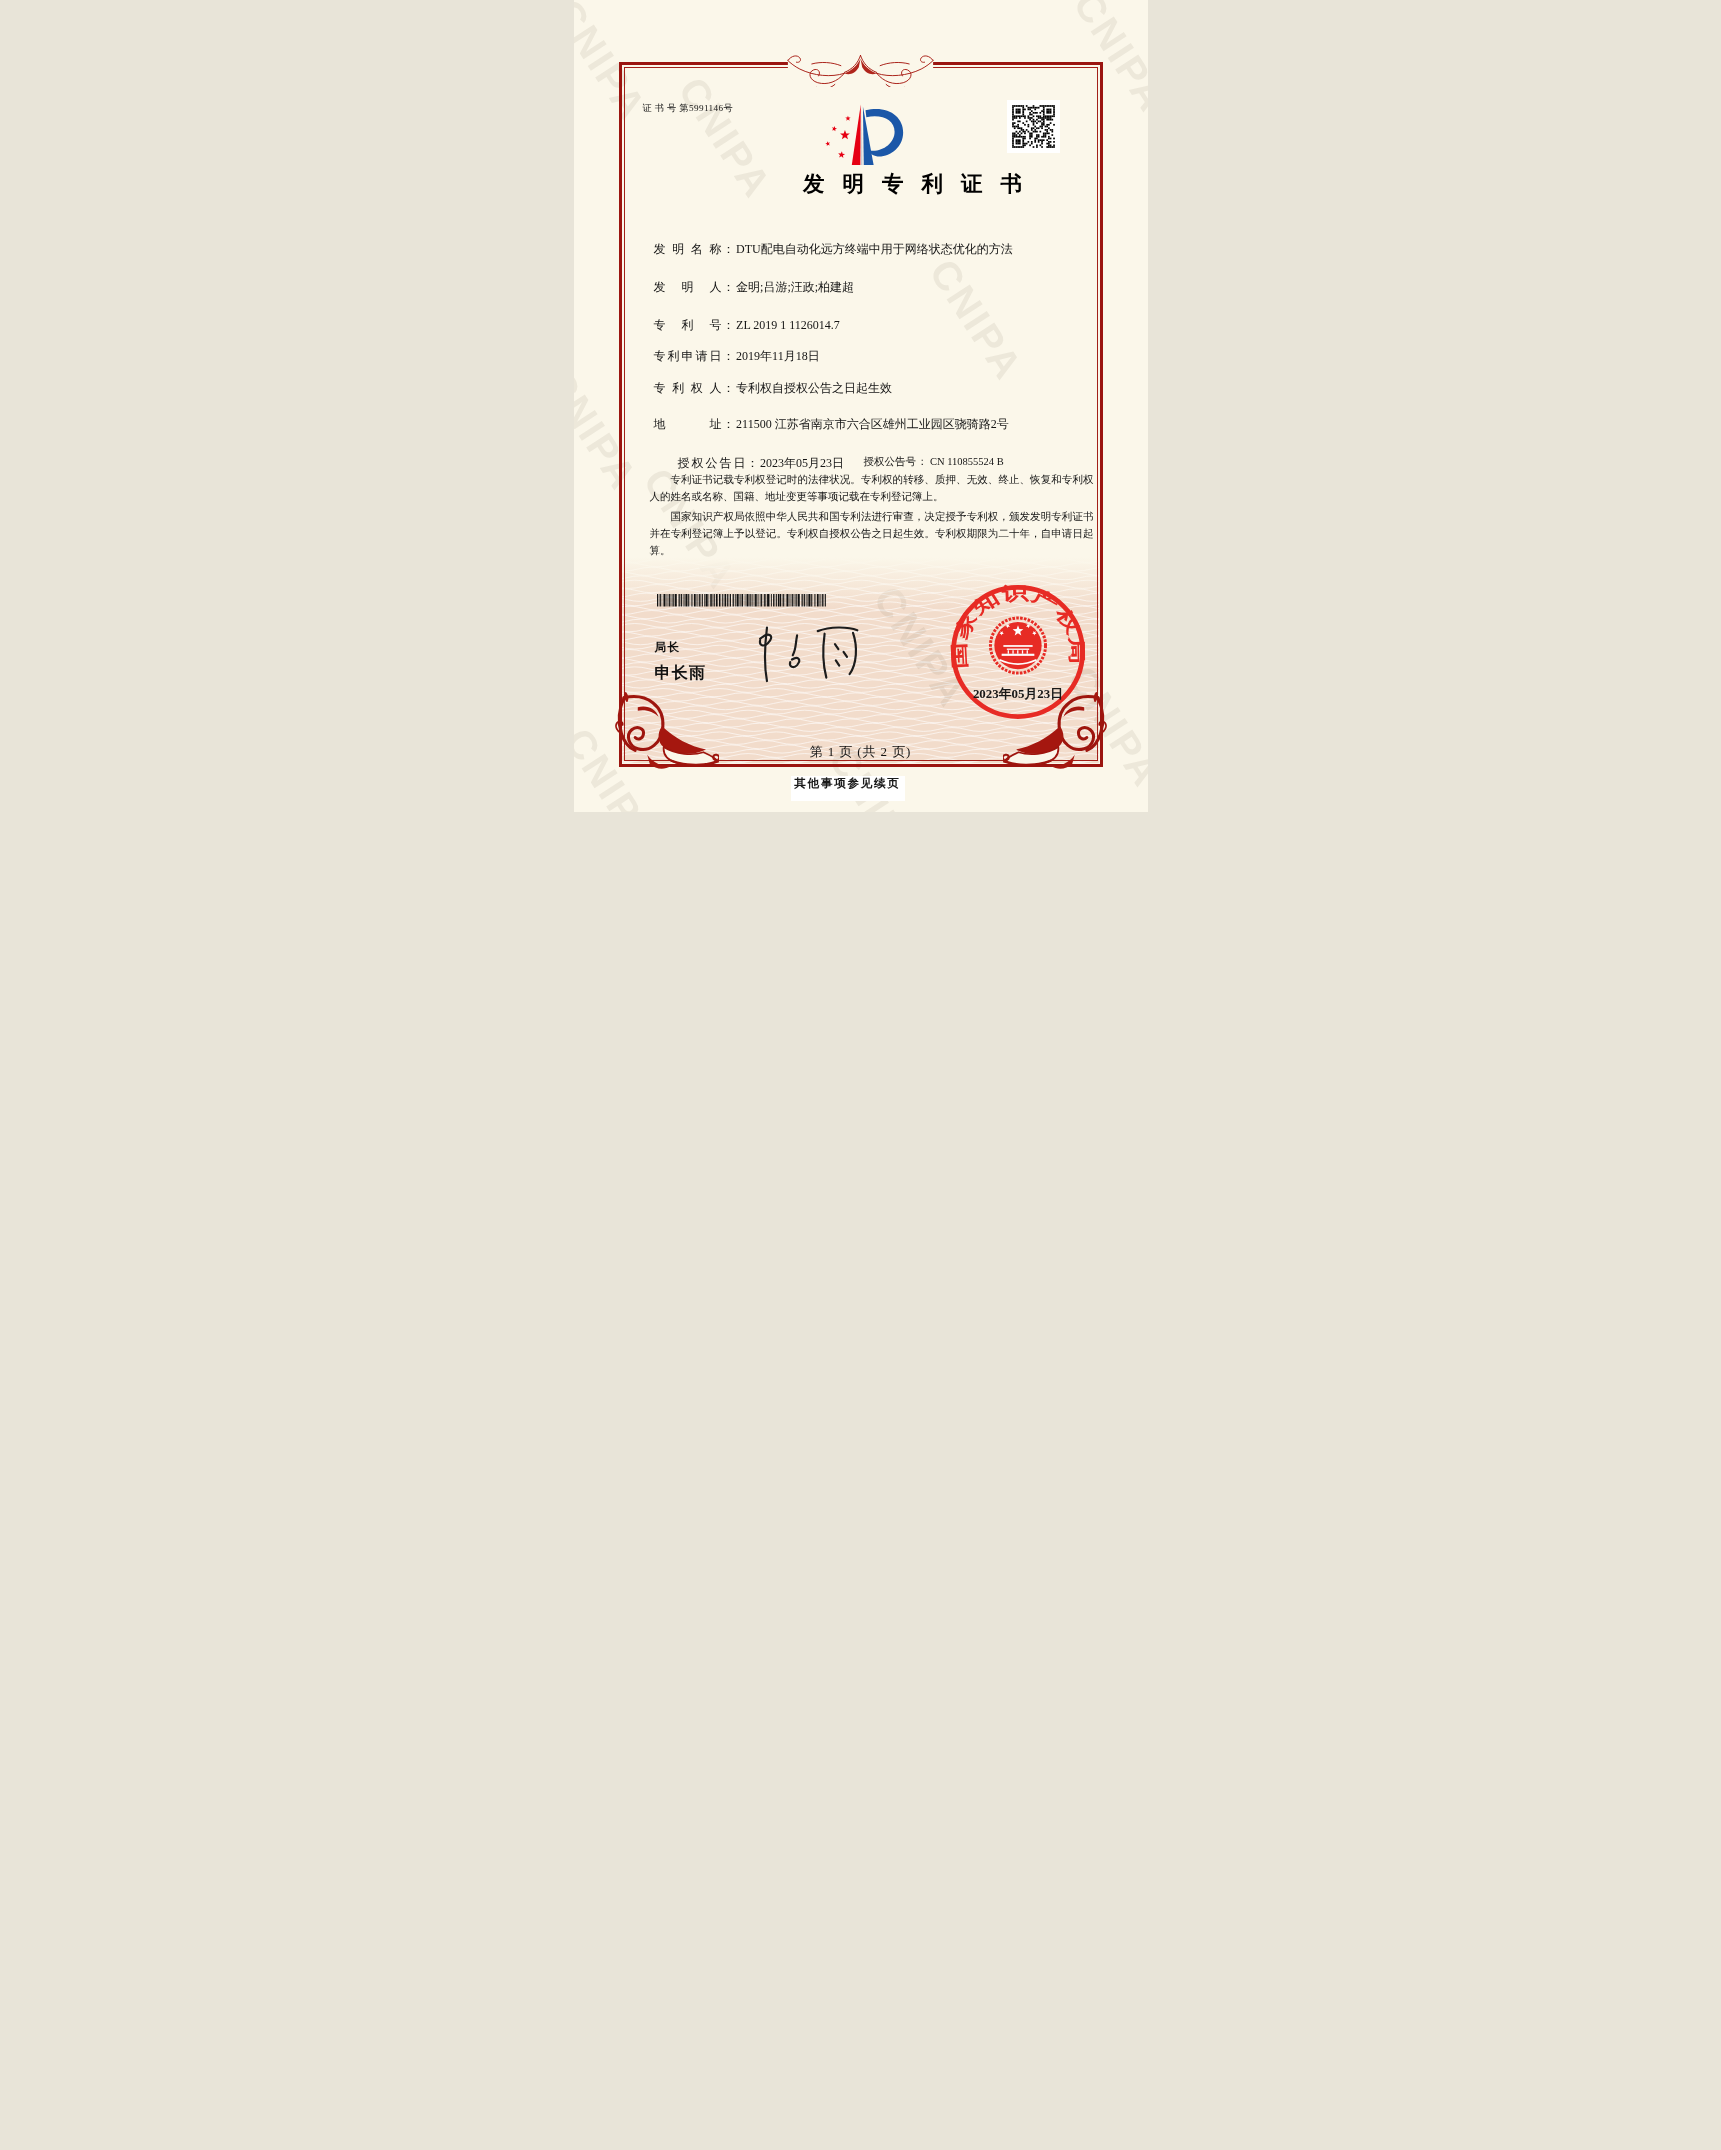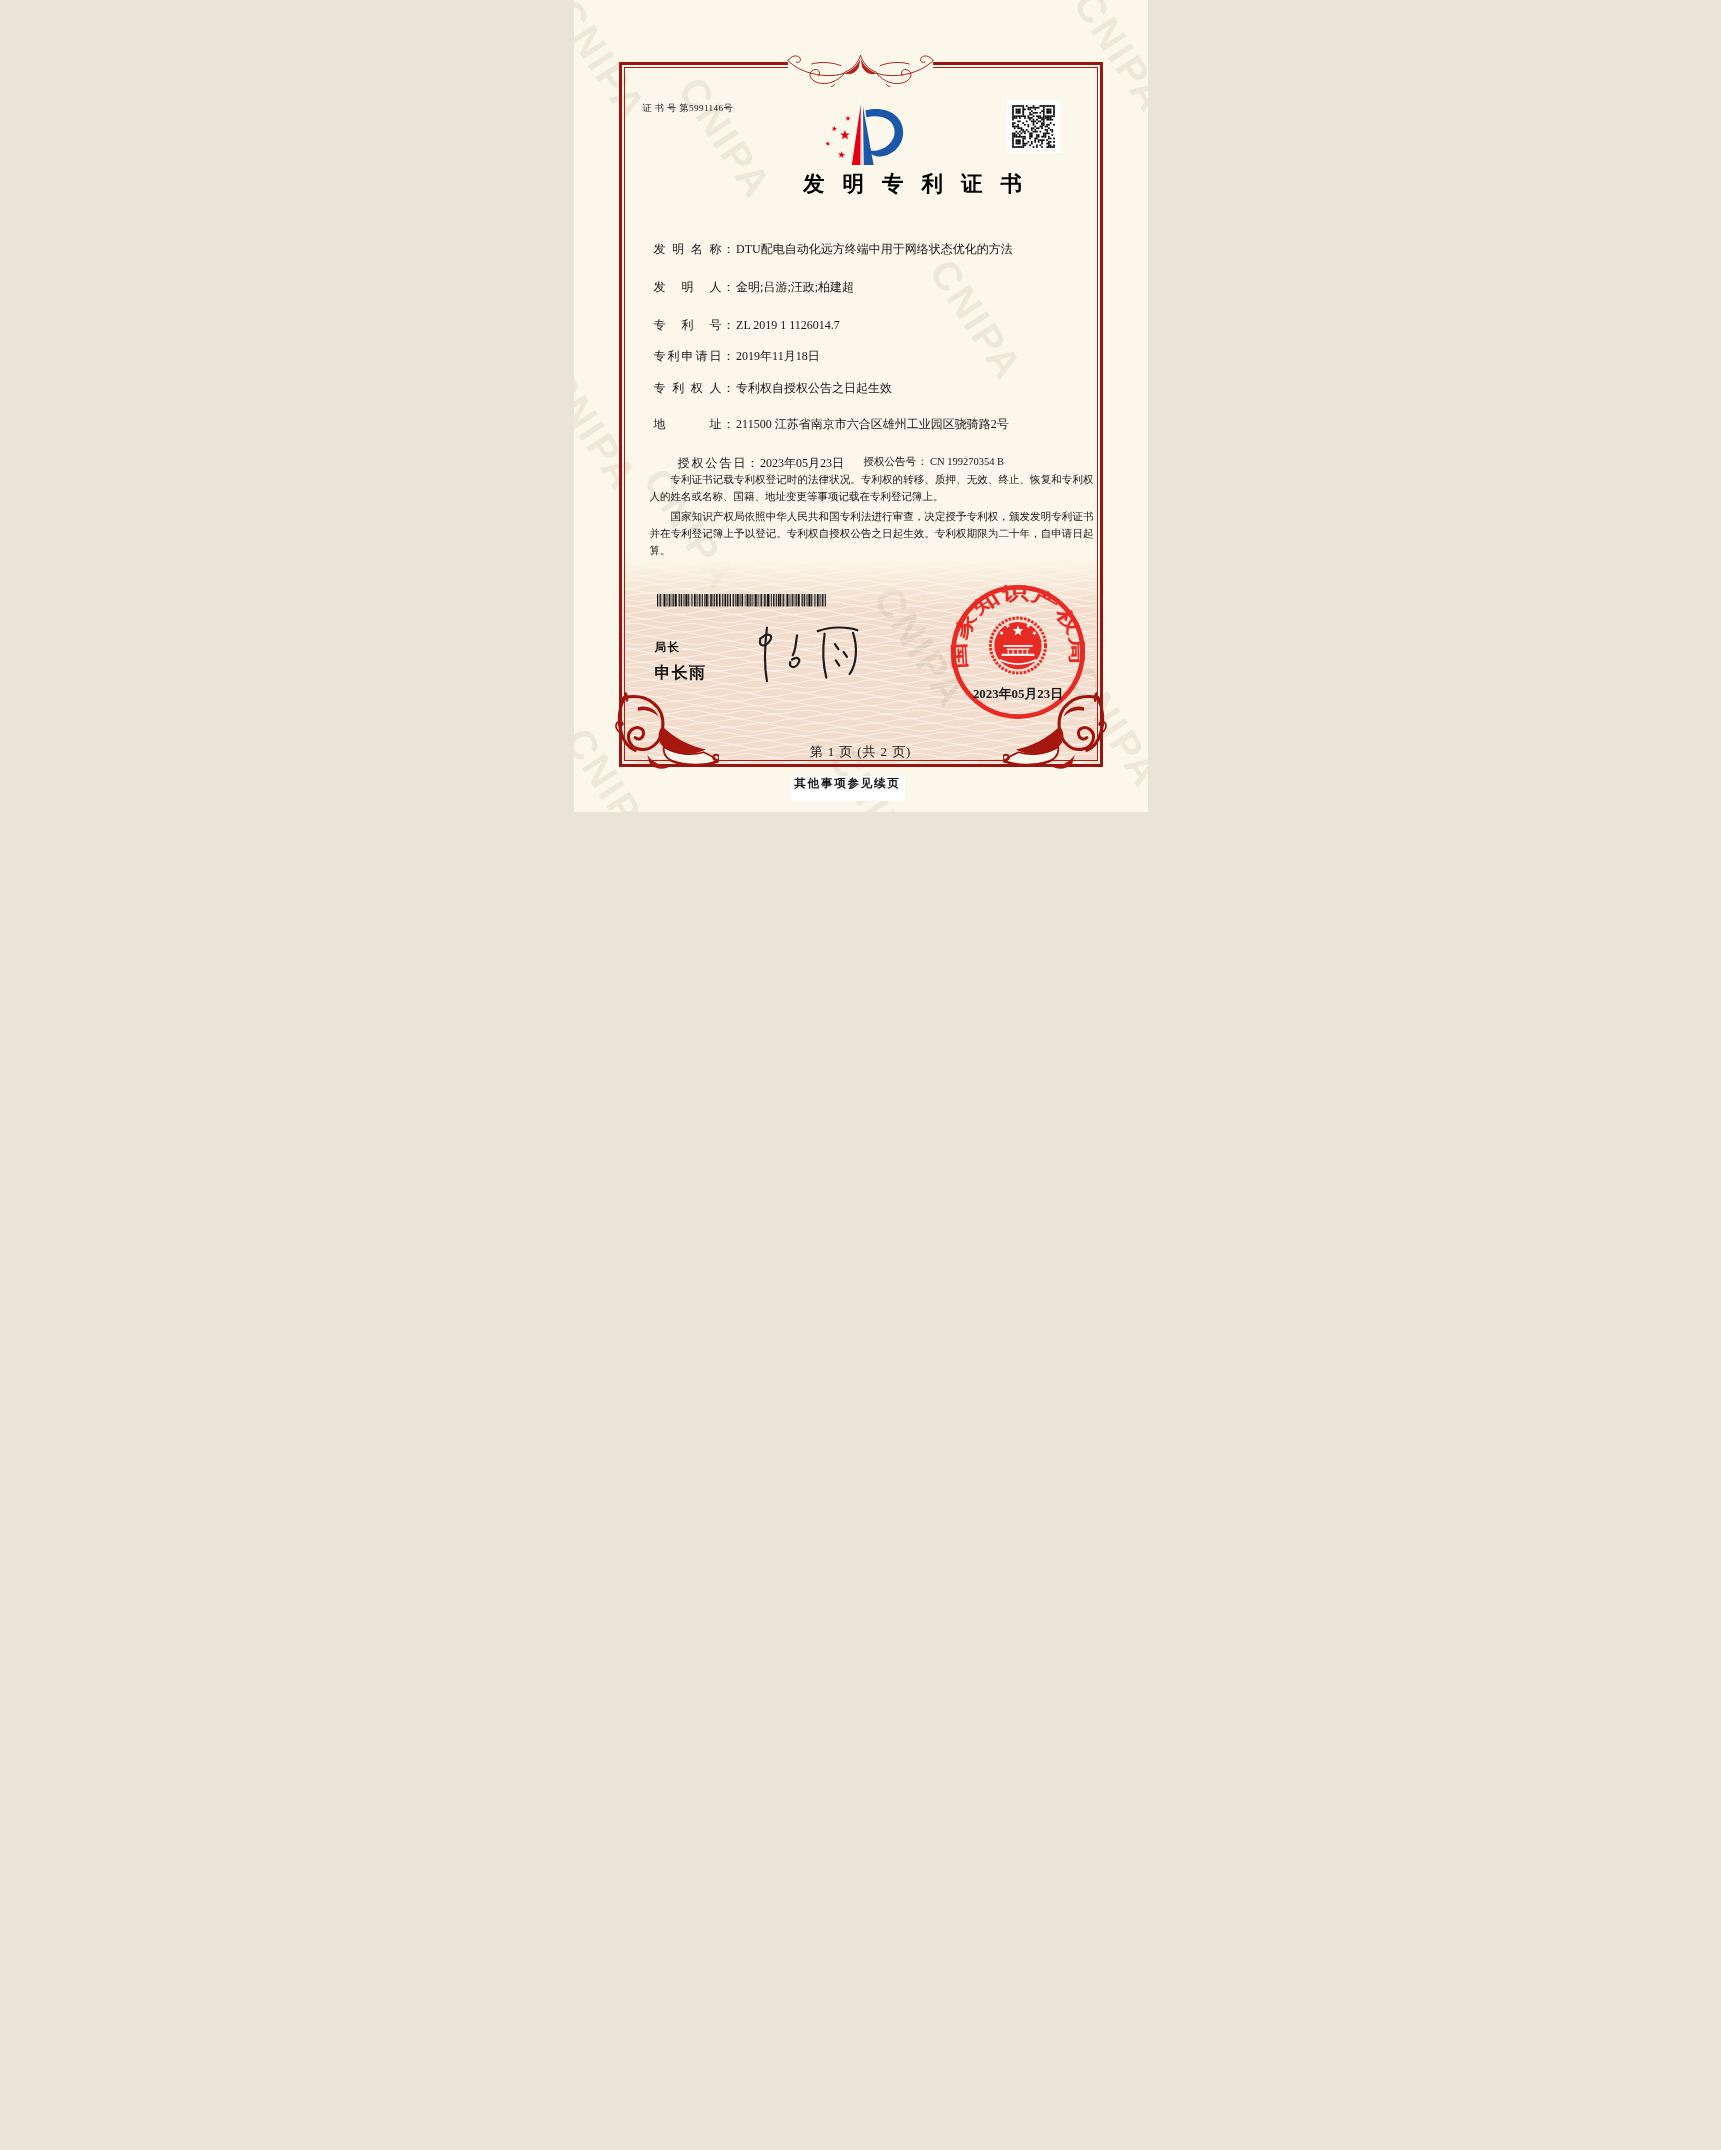--- a/index.html
+++ b/index.html
@@ -510,21 +510,21 @@
   <div class="row" style="top:380px;">
     <span class="lbl">专利权人</span><span class="colon">：</span><span class="val">专利权自授权公告之日起生效</span>
   </div>
   <div class="row" style="top:416px;">
     <span class="lbl">地址</span><span class="colon">：</span><span class="val">211500 江苏省南京市六合区雄州工业园区骁骑路2号</span>
   </div>
   <div class="row" style="top:455px;margin-left:24px;">
     <span class="lbl">授权公告日</span><span class="colon">：</span><span class="val">2023年05月23日</span>
   </div>
   <div class="row2" style="top:455px;">
-    <span class="lbl2">授权公告号</span><span class="colon">：</span><span class="val">CN 199270354 B</span>
+    <span class="lbl2">授权公告号</span><span class="colon">：</span><span class="val">CN 110855524 B</span>
   </div>
 
   <div class="abs body-text">
     <p>专利证书记载专利权登记时的法律状况。专利权的转移、质押、无效、终止、恢复和专利权人的姓名或名称、国籍、地址变更等事项记载在专利登记簿上。</p>
     <p>国家知识产权局依照中华人民共和国专利法进行审查，决定授予专利权，颁发发明专利证书并在专利登记簿上予以登记。专利权自授权公告之日起生效。专利权期限为二十年，自申请日起算。</p>
   </div>
 
   <svg class="abs barcode" width="172" height="12.5" viewBox="0 0 400 29">
     <g id="barcode-bars" fill="#111">
         <rect x="0" y="0" width="3" height="29"></rect>

